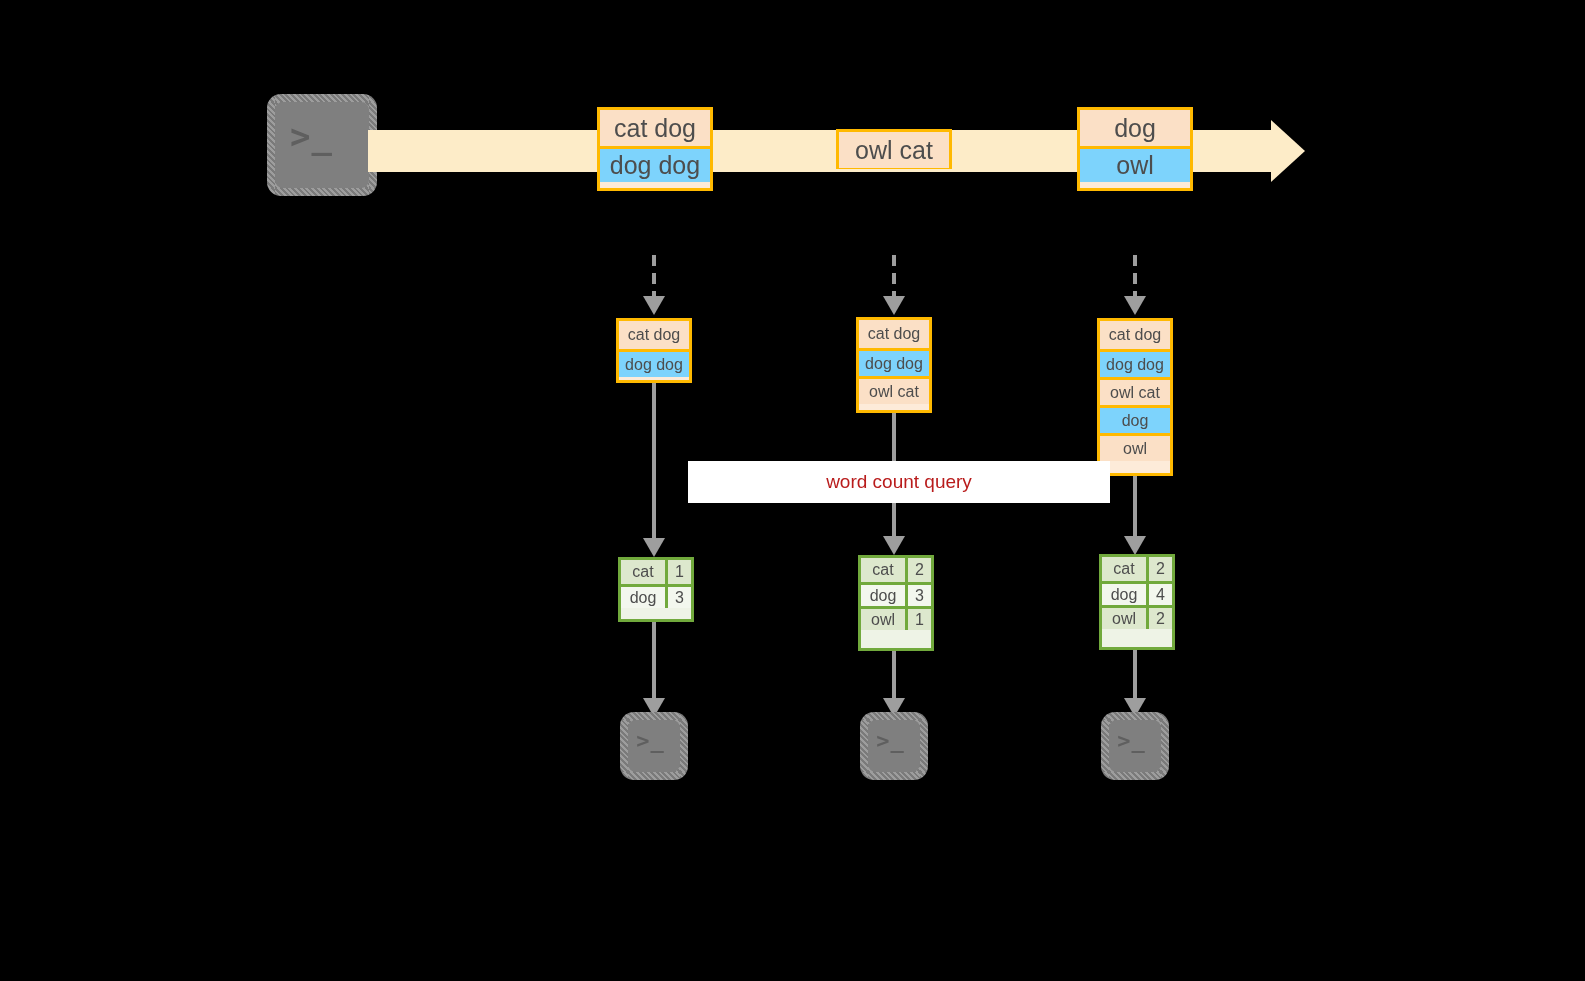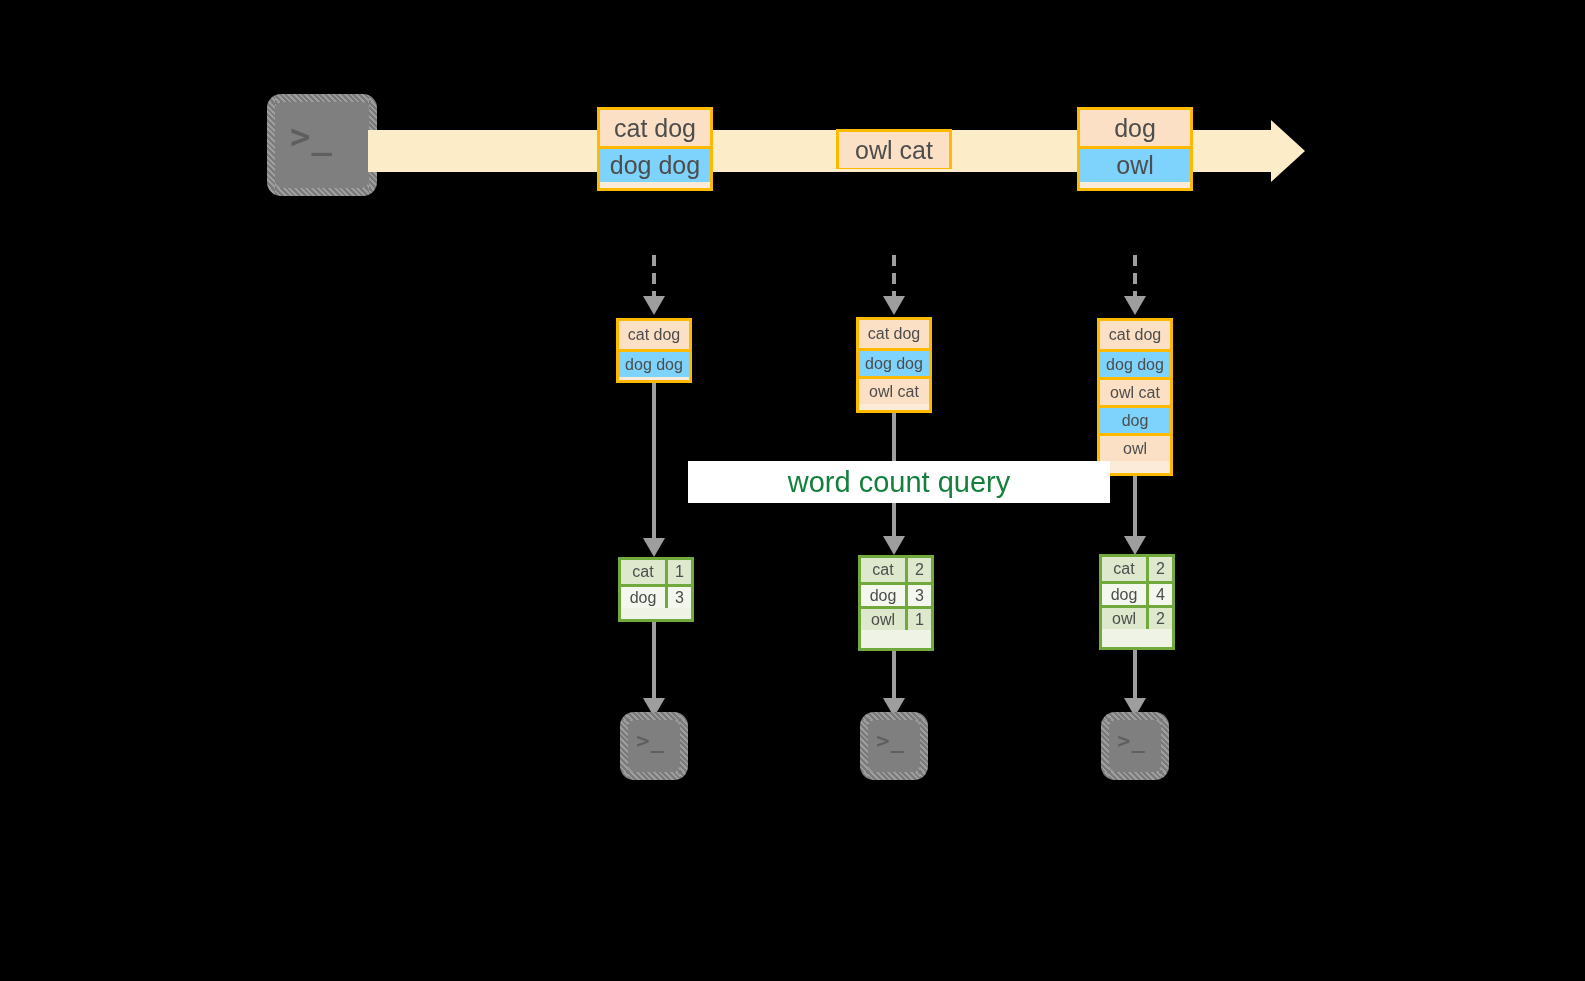--- a/index.html
+++ b/index.html
@@ -141,22 +141,22 @@
     border-top: 19px solid #9e9e9e;
   }
 
   
   .qlabel {
     position: absolute;
     background: #ffffff;
     display: flex;
     align-items: center;
     justify-content: center;
-    color: #15803d;
-    font-size: 29px;
+    color: #b91c1c;
+    font-size: 19px;
     white-space: nowrap;
   }
 </style>
 </head>
 <body>
 
 <div id="canvas">
 
   <div class="term big" style="left:267px; top:94px; width:110px; height:102px;">
     <div class="inner"></div>

